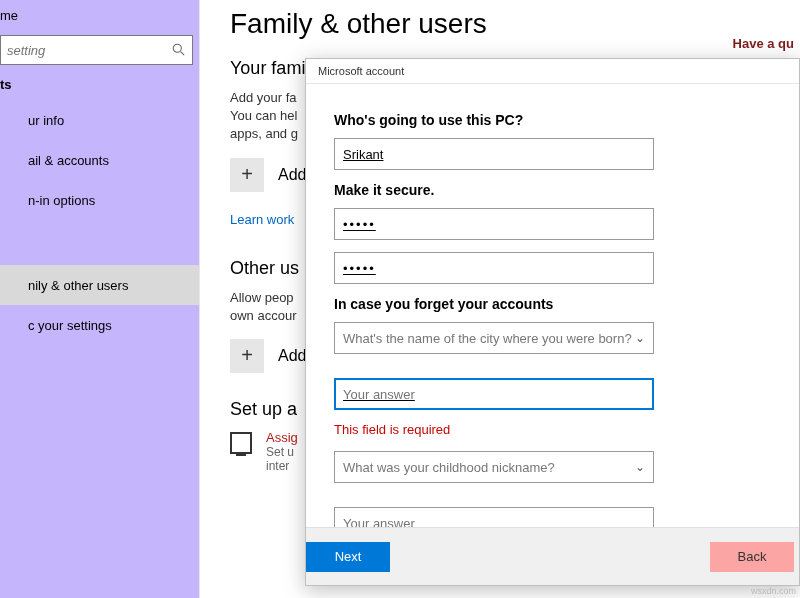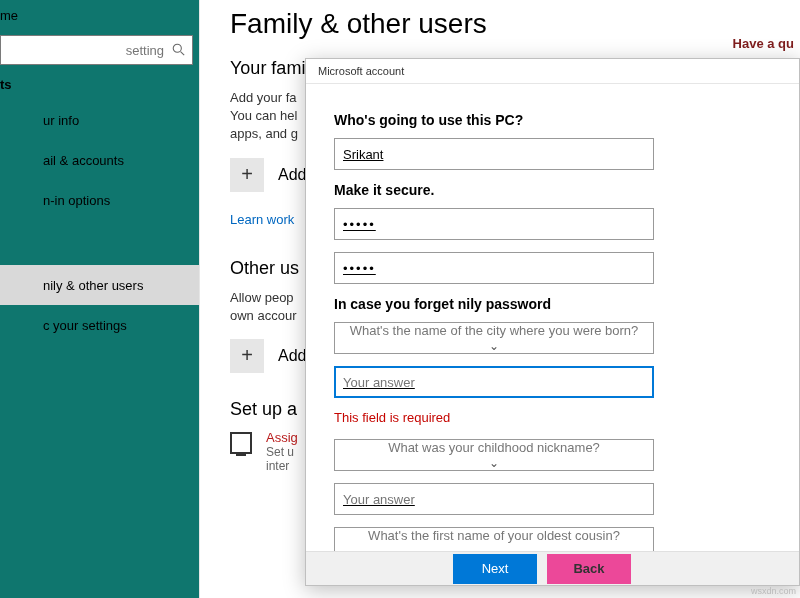--- a/index.html
+++ b/index.html
@@ -1,25 +1,25 @@
 <!DOCTYPE html>
 <html><head>
 <meta charset="utf-8">
 <style>
   * { box-sizing: border-box; margin: 0; padding: 0; font-family: "Segoe UI", Arial, sans-serif; }
   body { background: #fff; width: 800px; height: 598px; overflow: hidden; position: relative; color: #000; }
-  .sidebar { position: absolute; left: 0; top: 0; width: 200px; height: 598px; background: #0f766e; border-right: 1px solid #e6e6e6; }
+  .sidebar { position: absolute; left: 0; top: 0; width: 200px; height: 598px; background: #c4b5fd; border-right: 1px solid #e6e6e6; }
   .sb-home { padding: 8px 0 6px 0; font-size: 13px; }
   .sb-home span { display: inline-block; padding-left: 0; }
   .sb-search { margin: 6px 6px 12px 0; }
   .sb-search input { width: 100%; height: 30px; border: 1px solid #7a7a7a; padding: 4px 28px 4px 6px; font-size: 13px; outline: none; background:#fff;}
   .sb-search-wrap { position: relative; }
   .sb-search-icon { position: absolute; right: 8px; top: 8px; color:#666; font-size:13px; pointer-events:none;}
   .sb-header { font-size: 13px; font-weight: 600; margin: 10px 0 8px 0; }
-  .nav-item { display:flex; align-items:center; height: 40px; font-size: 13px; cursor: pointer; padding-left:15px;}
+  .nav-item { display:flex; align-items:center; height: 40px; font-size: 13px; cursor: pointer; padding-left:0;}
   .nav-item.selected { background: #d9d9d9; margin-top: 45px; }
   .nav-icon { width: 16px; height: 16px; margin-right: 12px; display:inline-block;}
   .content { position: absolute; left: 230px; top: 0; width: 570px; padding-top: 8px; }
   .page-title { font-size: 28px; font-weight: 350; margin-bottom: 18px; }
   .section-h { font-size: 18px; font-weight: 400; margin: 10px 0 10px 0; }
   .body-text { font-size: 13px; color: #333; line-height: 1.4; margin-bottom: 10px; }
   .learn-link { color: #0067c0; font-size: 13px; cursor:pointer; display:inline-block; margin-top:6px;}
   .have-q { position:absolute; right:6px; top:36px; font-size:13px; color:#7f1d1d; cursor:pointer;font-weight:bold;}
   .add-row { display:flex; align-items:center; margin: 14px 0; cursor:pointer;}
   .add-btn { width: 34px; height: 34px; background: #e6e6e6; display:flex; align-items:center; justify-content:center; font-size:20px; color:#333; margin-right: 14px;}
@@ -28,38 +28,38 @@
   .assign-icon::after { content:''; position:absolute; bottom:-4px; left:4px; right:4px; height:3px; background:#333;}
   .assign-text .t1 { font-size:13px; color:#b91c1c;}
   .assign-text .t2 { font-size:12px; color:#666;}
   
   .dialog { position:absolute; left:305px; top:58px; width:495px; height:528px; background:#fff; border:1px solid #bfbfbf; box-shadow: 0 4px 20px rgba(0,0,0,0.25);}
   .dlg-title { font-size:11px; padding: 6px 12px 6px 12px; border-bottom:1px solid #e6e6e6; color:#333;}
   .dlg-body { padding: 20px 28px 0 28px;}
   .dlg-label { font-size: 14px; font-weight:600; margin: 8px 0 10px 0;}
   .dlg-input { display:block; width:320px; height:32px; border:1px solid #999; padding: 0 8px; font-size:13px; margin-bottom: 12px; outline:none; background:#fff;text-decoration:underline;}
   .dlg-input.focused { border:2px solid #0078d7; padding: 0 7px;}
-  .dlg-select { display:flex; align-items:center; justify-content:space-between; width:320px; height:32px; border:1px solid #999; padding: 0 8px; font-size:13px; color:#777; margin-bottom: 12px; cursor:pointer; background:#fff;flex-direction:column;}
+  .dlg-select { display:flex; align-items:center; justify-content:space-between; width:320px; height:32px; border:1px solid #999; padding: 0 8px; font-size:13px; color:#777; margin-bottom: 24px; cursor:pointer; background:#fff;}
   .chev { font-size:12px; color:#555;}
   .err-text { color:#c50500; font-size:13px; margin: 4px 0 14px 0;}
-  .dlg-footer { position:absolute; bottom:0; left:0; right:0; background:#f0f0f0; height:34px; border-top:1px solid #e0e0e0; display:flex; justify-content:center; align-items:center; padding-right:21px; gap:10px;}
+  .dlg-footer { position:absolute; bottom:0; left:0; right:0; background:#f0f0f0; height:58px; border-top:1px solid #e0e0e0; display:flex; justify-content:space-between; align-items:center; padding-right:5px; gap:10px;}
   .btn { width:84px; height:30px; font-size:13px; border:none; cursor:pointer;}
   .btn-primary { background:#0078d7; color:#fff;}
-  .btn-secondary { background:#ec4899; color:#333;font-weight:bold;}
+  .btn-secondary { background:#fca5a5; color:#333;}
   .watermark { position:absolute; right:4px; bottom:2px; font-size:9px; color:#bbb; z-index:50;}
 </style>
 </head>
 <body>
 
 <div class="sidebar">
   <div class="sb-home">
     <span>me</span>
   </div>
   <div class="sb-search sb-search-wrap">
-    <input type="text" style="color: rgb(119, 119, 119); text-align: right;" placeholder="setting">
+    <input type="text" style="font-style: italic; color: rgb(119, 119, 119);" placeholder="setting">
     <span class="sb-search-icon">
       <svg width="13" height="13" viewBox="0 0 16 16">
           <circle cx="6.5" cy="6.5" r="5" fill="none" stroke="#666" stroke-width="1.3"></circle>
           <line x1="10.5" y1="10.5" x2="15" y2="15" stroke="#666" stroke-width="1.3"></line>
         </svg>
     </span>
   </div>
   <div class="sb-header">ts</div>
 
   <div class="nav-item">
@@ -121,21 +121,21 @@
   <div class="dlg-title">Microsoft account</div>
   <div class="dlg-body">
 
     <div class="dlg-label">Who's going to use this PC?</div>
     <input class="dlg-input" type="text" value="Srikant" style="">
 
     <div class="dlg-label">Make it secure.</div>
     <input class="dlg-input" type="text" style="letter-spacing: 2px;" value="•••••">
     <input class="dlg-input" type="text" style="letter-spacing: 2px;" value="•••••">
 
-    <div class="dlg-label">In case you forget nily password</div>
+    <div class="dlg-label">In case you forget your accounts</div>
 
     <div class="dlg-select">
       <span>What's the name of the city where you were born?</span>
       <span class="chev">⌄</span>
     </div>
     <input class="dlg-input focused" type="text" placeholder="Your answer" style="">
     <div class="err-text">This field is required</div>
 
     <div class="dlg-select">
       <span>What was your childhood nickname?</span>

